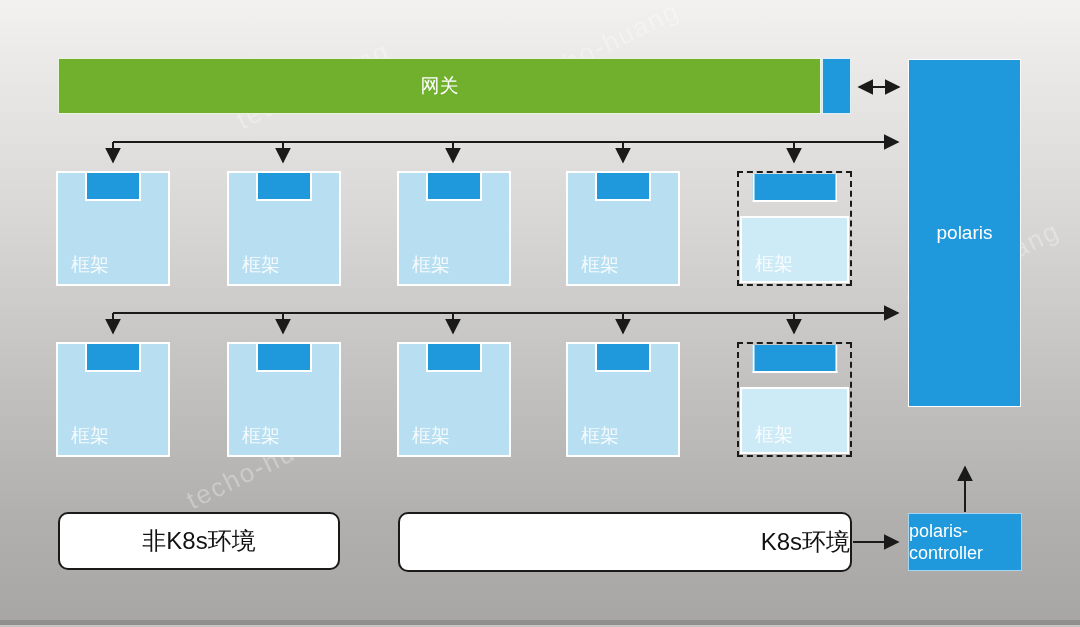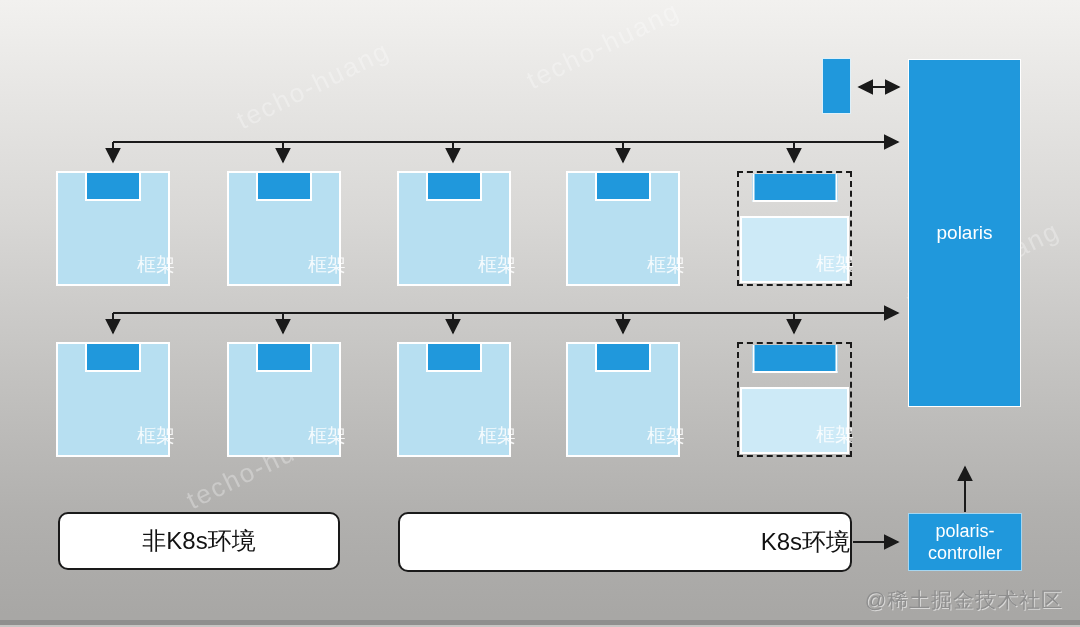--- a/index.html
+++ b/index.html
@@ -21,57 +21,60 @@
     border:1px solid rgba(255,255,255,.85);box-sizing:border-box;}
 
   .polaris{position:absolute;left:908px;top:59px;width:113px;height:348px;background:#2098dc;
     border:1.5px solid #fff;box-sizing:border-box;display:flex;align-items:center;justify-content:center;
     color:#fff;font-size:19px;z-index:2;}
 
   .frame{position:absolute;width:114px;height:115px;background:#b7dff1;border:2px solid #fff;
     box-sizing:border-box;z-index:2;}
   .frame-header{position:absolute;top:0;left:50%;transform:translateX(-50%);width:56px;height:28px;
     background:#2098dc;border:2px solid #fff;border-top:none;box-sizing:border-box;}
-  .frame-label{position:absolute;bottom:6px;left:7px;width:100%;text-align:right;
-    color:rgba(255,255,255,.85);font-size:19px;}
+  .frame-label{position:absolute;bottom:6px;left:1px;width:100%;text-align:left;
+    color:rgba(255,255,255,.85);font-size:19px;padding-left:12px;}
 
   .frame-dashed{position:absolute;width:115px;height:115px;border:2px dashed #1a1a1a;
     box-sizing:border-box;z-index:2;}
   .frame-header-wide{position:absolute;top:1px;left:50%;transform:translateX(-50%);width:85px;height:28px;
     background:#2098dc;border:2px solid #fff;border-top:none;box-sizing:border-box;}
   .frame-body{position:absolute;left:1px;right:1px;top:43px;bottom:1px;background:#cdeaf7;
     border:2px solid #fff;box-sizing:border-box;}
   .frame-body .frame-label{bottom:4px;}
 
   .env-box{position:absolute;background:#fff;border:2px solid #1a1a1a;border-radius:10px;
     box-sizing:border-box;display:flex;align-items:center;justify-content:center;
     color:#111;font-size:24px;z-index:2;}
   .env-nonk8s{left:58px;top:512px;width:282px;height:58px;}
   .env-k8s{left:398px;top:512px;width:454px;height:60px;justify-content:flex-end;}
 
   .controller{position:absolute;left:908px;top:513px;width:114px;height:58px;background:#2098dc;
     border:1px solid rgba(255,255,255,.6);box-sizing:border-box;
-    display:flex;flex-direction:column;align-items:center;justify-content:center;
+    display:flex;flex-direction:column;align-items:flex-start;justify-content:center;
     color:#fff;font-size:18px;line-height:1.25;z-index:2;}
 
   .overlay{position:absolute;left:0;top:0;width:1080px;height:627px;z-index:5;pointer-events:none;}
 
   .site-wm{position:absolute;right:17px;bottom:13px;color:#8f8f8f;font-size:21px;letter-spacing:1px;
     text-shadow:1px 1px 0 rgba(255,255,255,.55);z-index:6;}
 </style>
 </head>
 <body>
 
 <div class="stage">
 
   <div class="diag-wm" style="left:230px;top:70px">techo-huang</div>
   <div class="diag-wm" style="left:520px;top:30px">techo-huang</div>
   <div class="diag-wm" style="left:900px;top:250px">techo-huang</div>
   <div class="diag-wm" style="left:180px;top:450px">techo-huang</div>
 
+  <div class="gateway">
+    <span>网关</span>
+  </div>
   <div class="gateway-tail"></div>
 
   <div class="polaris">
     <span>polaris</span>
   </div>
 
   <div class="frame" style="left:56px;top:171px">
     <div class="frame-header"></div>
     <div class="frame-label">框架</div>
   </div>
@@ -150,17 +153,16 @@
     <line x1="283" y1="313" x2="283" y2="333" stroke="#1a1a1a" stroke-width="2" marker-end="url(#ah)"></line>
     <line x1="453" y1="313" x2="453" y2="333" stroke="#1a1a1a" stroke-width="2" marker-end="url(#ah)"></line>
     <line x1="623" y1="313" x2="623" y2="333" stroke="#1a1a1a" stroke-width="2" marker-end="url(#ah)"></line>
     <line x1="794" y1="313" x2="794" y2="333" stroke="#1a1a1a" stroke-width="2" marker-end="url(#ah)"></line>
 
     <line x1="853" y1="542" x2="898" y2="542" stroke="#1a1a1a" stroke-width="2" marker-end="url(#ah)"></line>
 
     <line x1="965" y1="512" x2="965" y2="467" stroke="#1a1a1a" stroke-width="2" marker-end="url(#ah)"></line>
   </svg>
 
-  <div class="site-wm">@稀土掘金技术社区</div>
 
   <div class="bottom-strip"></div>
   <div class="bottom-strip2"></div>
 </div>
 
 </body></html>

